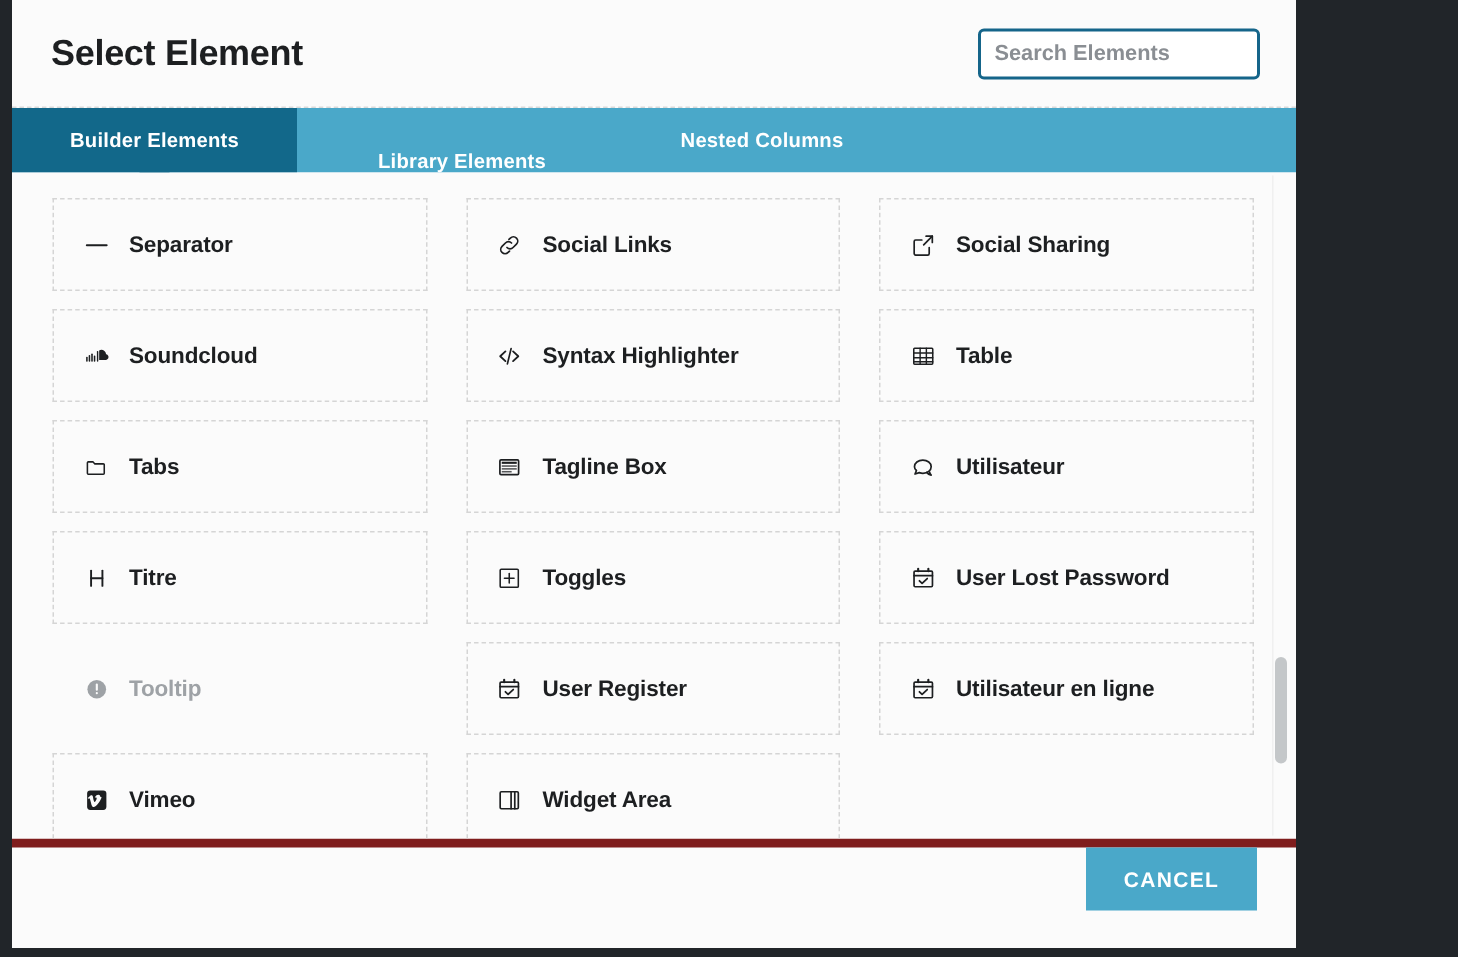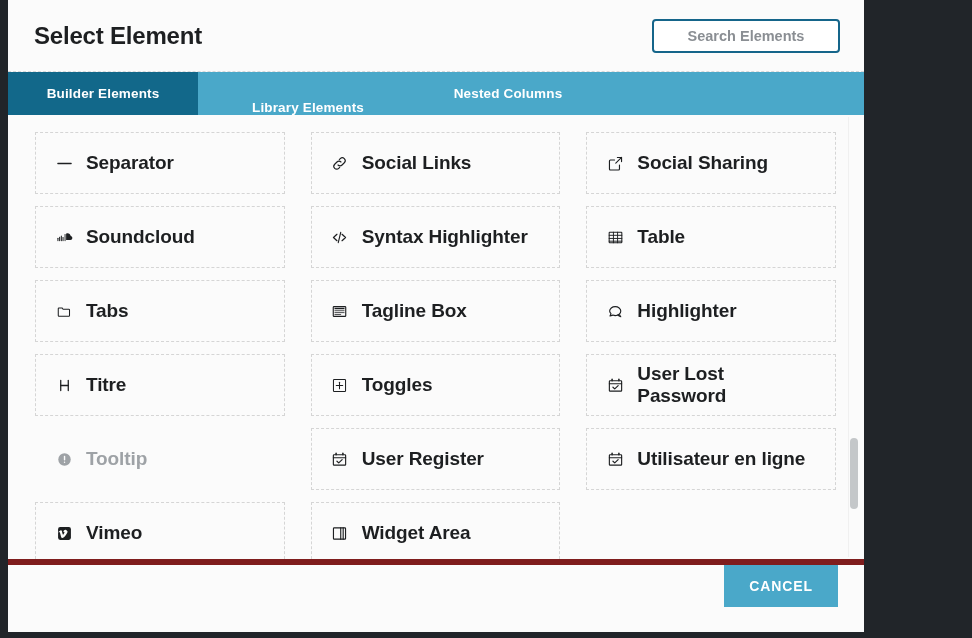--- a/index.html
+++ b/index.html
@@ -56,21 +56,20 @@
     height: 34px;
     padding: 0 9px;
     font-family: "Liberation Sans", sans-serif;
     font-size: 14.5px;
     font-weight: bold;
     color: #0f766e;
     background: #ffffff;
     border: 2px solid #15658a;
     border-radius: 4px;
     outline: none;
-    text-align: center;
   }
   .search-input::placeholder { color: #8a8e93; font-weight: bold; opacity: 1; }
 
   
   .tabbar {
     flex: 0 0 43px;
     height: 43px;
     background: #4aa8c9;
     display: flex;
     align-items: stretch;
@@ -145,21 +144,21 @@
     flex: 0 0 22px;
     display: flex;
     align-items: center;
     justify-content: center;
     color: #1d1f21;
   }
   .el-card.disabled .el-icon { color: #9ea2a6; }
   .el-icon svg { display: block; }
   .el-label {
     margin-left: 11px;
-    font-size: 19px;
+    font-size: 15px;
     font-weight: bold;
     color: #1d1f21;
     letter-spacing: -0.1px;
   }
   .el-card.disabled .el-label { color: #9ea2a6; }
 
   
   .scrollbar {
     position: absolute;
     right: 6px;
@@ -329,21 +328,21 @@
             </span>
             <span class="el-label">Tagline Box</span>
           </div>
           <div class="el-card">
             <span class="el-icon">
               <svg width="17" height="17" viewBox="0 0 18 18" fill="none" stroke="currentColor" stroke-width="1.2" stroke-linecap="round" stroke-linejoin="round">
                 <path d="M14.6 8.6c0 2.6-2.6 4.7-5.8 4.7-.9 0-1.8-.2-2.6-.5l-3 1 1-2.5c-.9-.8-1.4-1.7-1.4-2.7 0-2.6 2.6-4.7 5.9-4.7s5.9 2.1 5.9 4.7z" stroke-width="1.2"></path>
                 <path d="M11.4 12.6c.8 1 1.9 1.7 3.2 2-.6-.6-1-1.3-1.1-2.1" stroke-width="1.2"></path>
               </svg>
             </span>
-            <span class="el-label">Highlighter</span>
+            <span class="el-label">Utilisateur</span>
           </div>
           <div class="el-card">
             <span class="el-icon">
               <svg width="17" height="17" viewBox="0 0 18 18" fill="none" stroke="currentColor" stroke-width="1.2" stroke-linecap="round" stroke-linejoin="round">
                 <line x1="5.0" y1="3.6" x2="5.0" y2="14.4" stroke-width="1.35"></line>
                 <line x1="13.0" y1="3.6" x2="13.0" y2="14.4" stroke-width="1.35"></line>
                 <line x1="5.0" y1="9.0" x2="13.0" y2="9.0" stroke-width="1.35"></line>
               </svg>
             </span>
             <span class="el-label">Titre</span>

